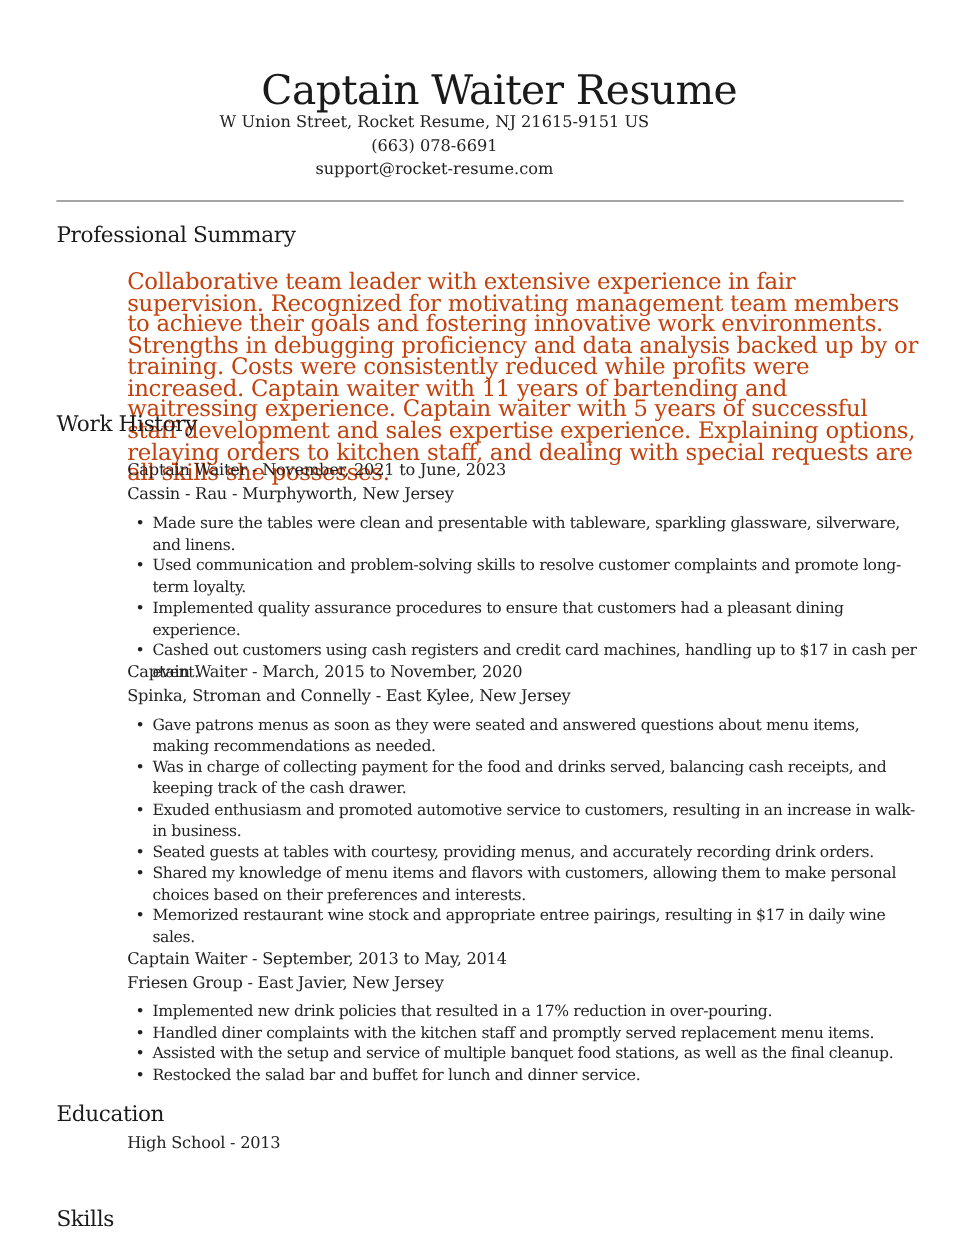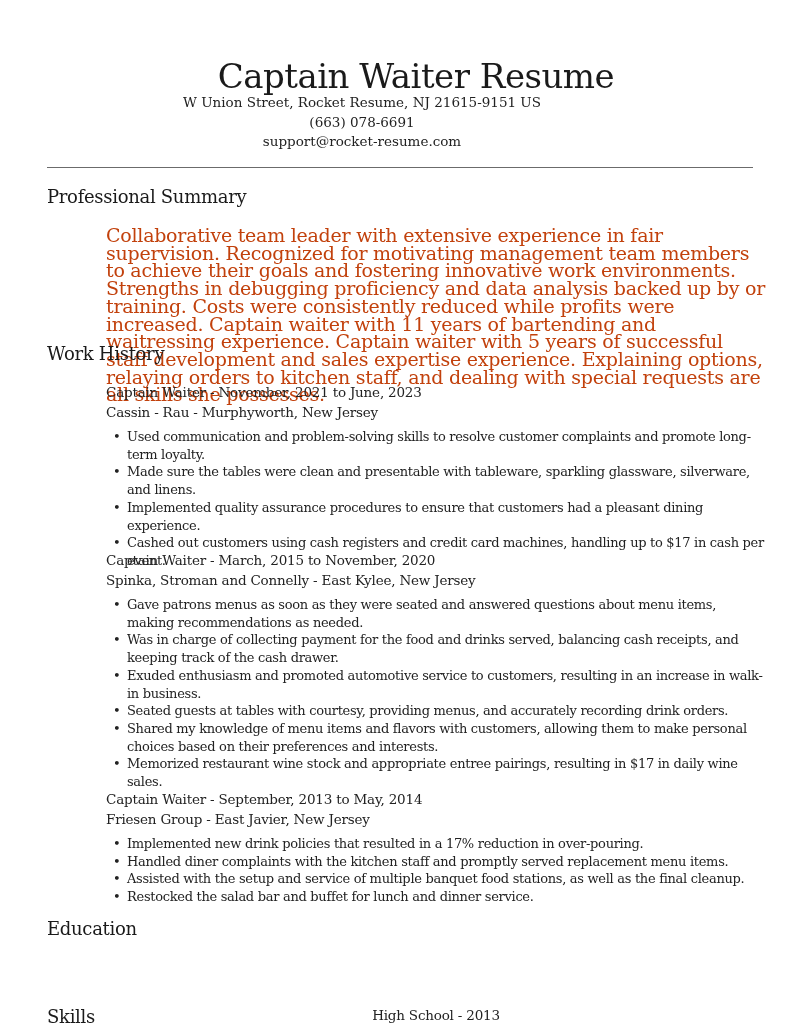--- a/index.html
+++ b/index.html
@@ -58,22 +58,22 @@
 
   <h2 class="section-title" style="top:186px;">Professional Summary</h2>
   <p class="summary body-text">Collaborative team leader with extensive experience in fair supervision. Recognized for motivating management team members to achieve their goals and fostering innovative work environments. Strengths in debugging proficiency and data analysis backed up by or training. Costs were consistently reduced while profits were increased. Captain waiter with 11 years of bartending and waitressing experience. Captain waiter with 5 years of successful staff development and sales expertise experience. Explaining options, relaying orders to kitchen staff, and dealing with special requests are all skills she possesses.</p>
 
   <h2 class="section-title" style="top:343px;">Work History</h2>
 
   <div class="job" style="top:383px;">
     <div class="job-line">Captain Waiter - November, 2021 to June, 2023</div>
     <div class="job-line">Cassin - Rau - Murphyworth, New Jersey</div>
     <ul>
+      <li>Made sure the tables were clean and presentable with tableware, sparkling glassware, silverware, and linens.</li>
       <li>Used communication and problem-solving skills to resolve customer complaints and promote long-term loyalty.</li>
-      <li>Made sure the tables were clean and presentable with tableware, sparkling glassware, silverware, and linens.</li>
       <li>Implemented quality assurance procedures to ensure that customers had a pleasant dining experience.</li>
       <li>Cashed out customers using cash registers and credit card machines, handling up to $17 in cash per event.</li>
     </ul>
   </div>
 
   <div class="job" style="top:551px;">
     <div class="job-line">Captain Waiter - March, 2015 to November, 2020</div>
     <div class="job-line">Spinka, Stroman and Connelly - East Kylee, New Jersey</div>
     <ul>
       <li>Gave patrons menus as soon as they were seated and answered questions about menu items, making recommendations as needed.</li>
@@ -90,19 +90,19 @@
     <div class="job-line">Friesen Group - East Javier, New Jersey</div>
     <ul>
       <li>Implemented new drink policies that resulted in a 17% reduction in over-pouring.</li>
       <li>Handled diner complaints with the kitchen staff and promptly served replacement menu items.</li>
       <li>Assisted with the setup and service of multiple banquet food stations, as well as the final cleanup.</li>
       <li>Restocked the salad bar and buffet for lunch and dinner service.</li>
     </ul>
   </div>
 
   <h2 class="section-title" style="top:918px;">Education</h2>
-  <div class="job" style="top:1006px;text-align:center;">
+  <div class="job" style="top:944px;">
     <div class="job-line">High School - 2013</div>
   </div>
 
   <h2 class="section-title" style="top:1006px;">Skills</h2>
 
 </div>
 
 </body></html>

